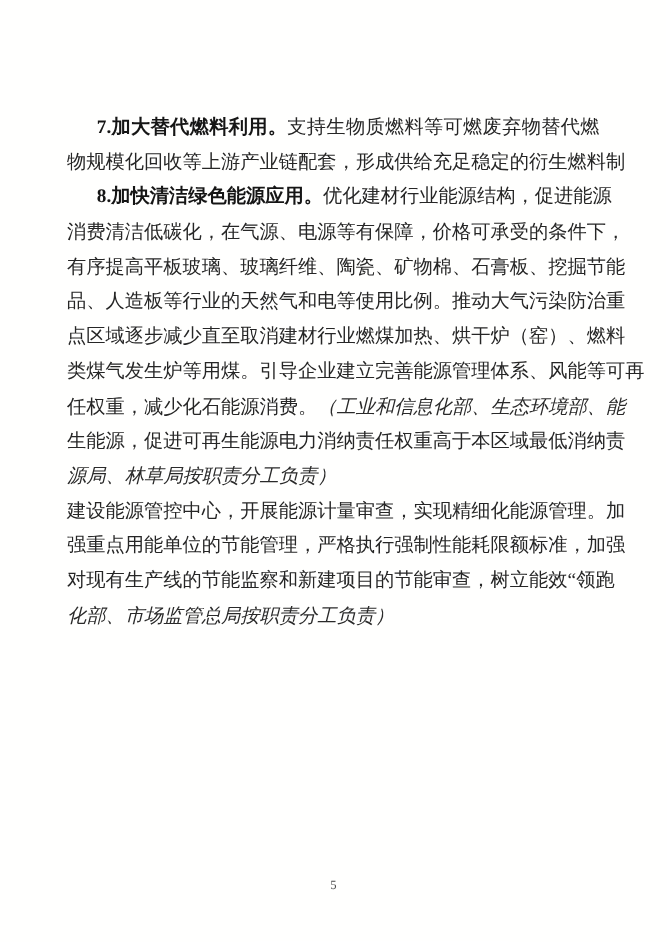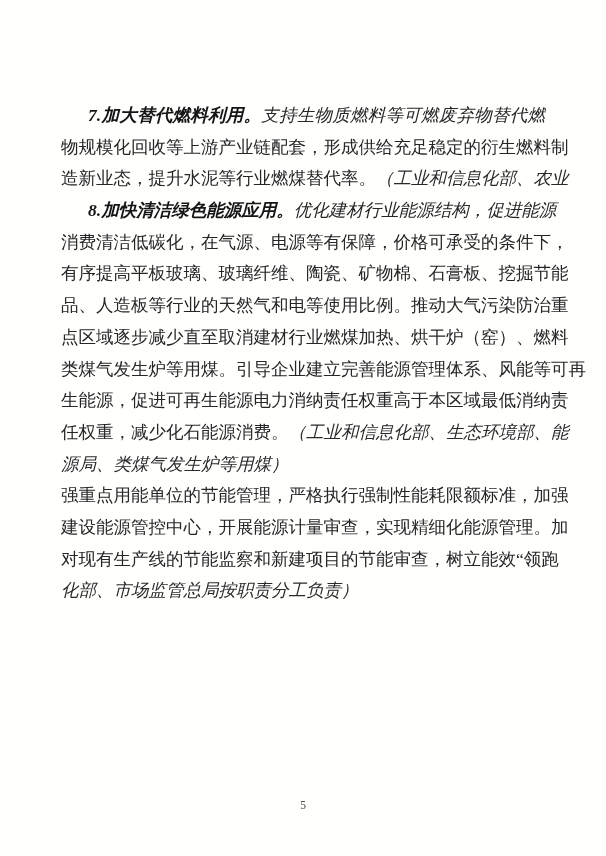--- a/index.html
+++ b/index.html
@@ -31,21 +31,20 @@
     text-align: justify;
     text-align-last: justify;
     overflow: visible;
   }
   .line.last {
     text-align: left;
     text-align-last: left;
   }
   .line.indent {
     text-indent: 27px;
-    font-style: italic;
   }
   .seg-bold {
     font-weight: 700;
     color: #151515;
   }
   .seg-regular {
     font-weight: 400;
   }
   .seg-kai {
     font-style: italic;
@@ -63,34 +62,33 @@
   }
 </style>
 </head>
 <body>
 
 <div class="page">
   <div class="text-block">
       <div class="para">
         <div class="line indent"><span class="seg-bold">7.加大替代燃料利用。</span><span class="seg-regular">支持生物质燃料等可燃废弃物替代燃</span></div>
         <div class="line"><span class="seg-regular">物规模化回收等上游产业链配套，形成供给充足稳定的衍生燃料制</span></div>
-        <div class="line"><span class="seg-regular">造新业态，提升水泥等行业燃煤替代率。</span><span class="seg-kai">（工业和信息化部、农业</span></div>
       </div>
       <div class="para">
         <div class="line indent"><span class="seg-bold">8.加快清洁绿色能源应用。</span><span class="seg-regular">优化建材行业能源结构，促进能源</span></div>
         <div class="line"><span class="seg-regular">消费清洁低碳化，在气源、电源等有保障，价格可承受的条件下，</span></div>
         <div class="line"><span class="seg-regular">有序提高平板玻璃、玻璃纤维、陶瓷、矿物棉、石膏板、挖掘节能</span></div>
         <div class="line"><span class="seg-regular">品、人造板等行业的天然气和电等使用比例。推动大气污染防治重</span></div>
         <div class="line"><span class="seg-regular">点区域逐步减少直至取消建材行业燃煤加热、烘干炉（窑）、燃料</span></div>
         <div class="line"><span class="seg-regular">类煤气发生炉等用煤。引导企业建立完善能源管理体系、风能等可再</span></div>
+        <div class="line"><span class="seg-regular">任权重，减少化石能源消费。</span><span class="seg-kai">（工业和信息化部、生态环境部、能</span></div>
         <div class="line"><span class="seg-regular">生能源，促进可再生能源电力消纳责任权重高于本区域最低消纳责</span></div>
-        <div class="line"><span class="seg-regular">任权重，减少化石能源消费。</span><span class="seg-kai">（工业和信息化部、生态环境部、能</span></div>
-        <div class="line last"><span class="seg-kai">源局、类煤气发生炉等用煤）</span></div>
+        <div class="line last"><span class="seg-kai">源局、林草局按职责分工负责）</span></div>
       </div>
       <div class="para">
+        <div class="line"><span class="seg-regular">建设能源管控中心，开展能源计量审查，实现精细化能源管理。加</span></div>
         <div class="line"><span class="seg-regular">强重点用能单位的节能管理，严格执行强制性能耗限额标准，加强</span></div>
-        <div class="line"><span class="seg-regular">建设能源管控中心，开展能源计量审查，实现精细化能源管理。加</span></div>
         <div class="line"><span class="seg-regular">对现有生产线的节能监察和新建项目的节能审查，树立能效“领跑</span></div>
         <div class="line last"><span class="seg-kai">化部、市场监管总局按职责分工负责）</span></div>
       </div>
     </div>
   <div class="page-number">5</div>
 </div>
 
 </body></html>

